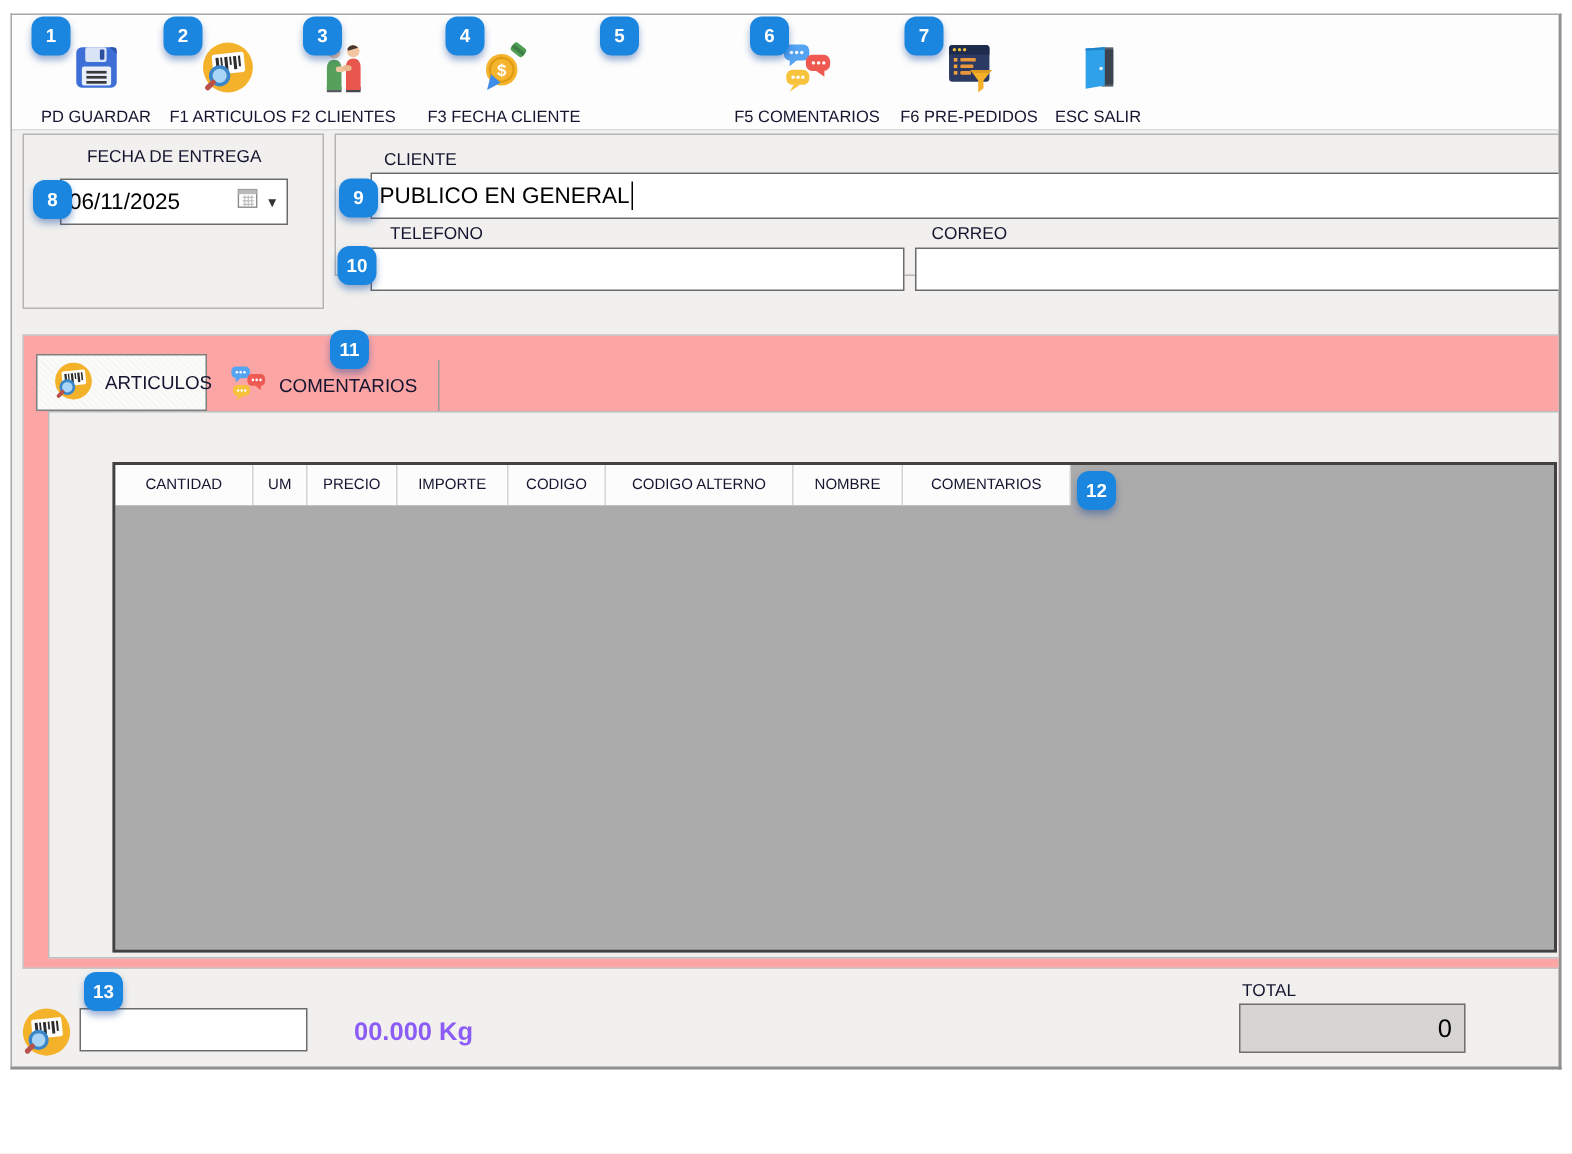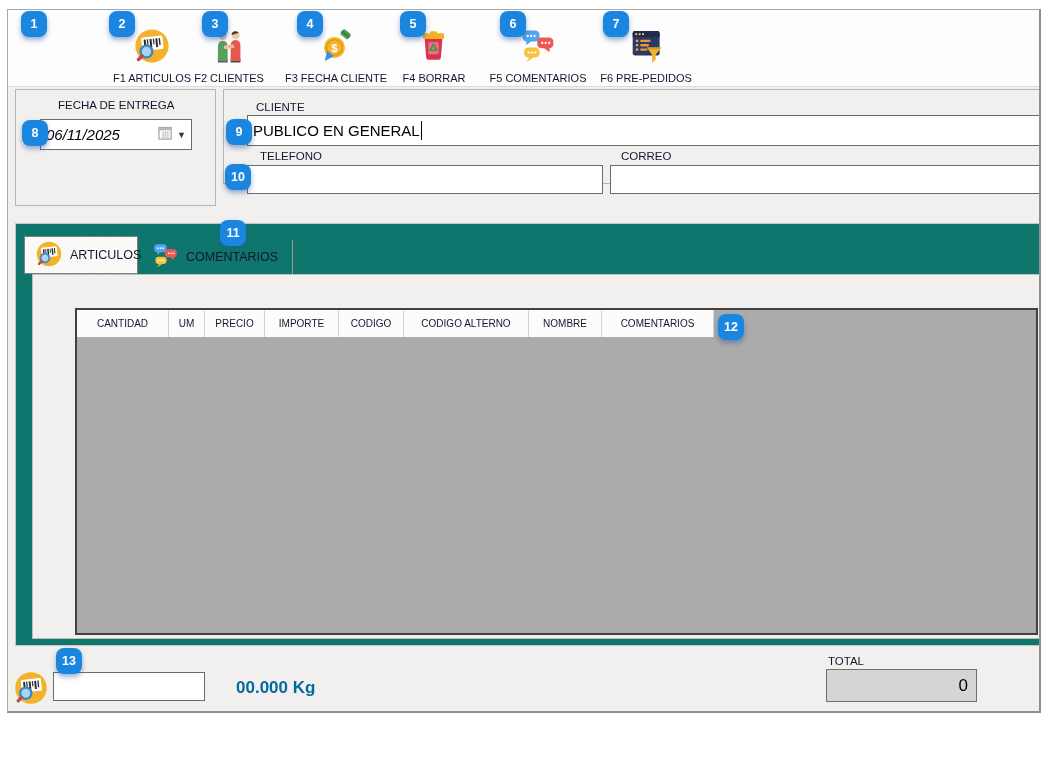--- a/index.html
+++ b/index.html
@@ -19,53 +19,68 @@
   .badge { position:absolute; width:26px; height:26px; border-radius:8px; background:#1a86e0;
            color:#fff; font-size:12.5px; font-weight:bold; display:flex; align-items:center;
            justify-content:center; box-shadow:0 3px 5px rgba(30,80,160,.45); z-index:50; }
   
   .panel { position:absolute; border:1px solid #b5b5b5; background:transparent; }
   .flabel { position:absolute; font-size:11.5px; color:#15152f; white-space:nowrap; }
   .field { position:absolute; background:#fff; border:1px solid #6b6b6b; font-size:15px;
            color:#000; display:flex; align-items:center; padding:0 5px; }
   input.field { outline:none; }
   .caret { display:inline-block; width:1px; height:19px; background:#000; margin-left:1px; }
-  .datefield { justify-content:center; gap:4px;font-style:italic; }
+  .datefield { justify-content:center; gap:4px; }
   .datefield .dtext { flex:1 1 auto; }
   .drop-arrow { font-size:9px; color:#333; }
   
-  .tabwrap { position:absolute; border:1px solid #c6c6c6; background:#0f766e; }
+  .tabwrap { position:absolute; border:1px solid #c6c6c6; background:#fca5a5; }
   .tab { position:absolute; display:flex; align-items:center; gap:7px; font-size:12.5px;
          color:#15152f; padding:0 10px; cursor:default; }
   .tab.selected { background:#fbfbfa; border:1px solid #7f7f7f;
      background-image:repeating-linear-gradient(45deg, rgba(0,0,0,0.025) 0 1px, transparent 1px 3px); }
   .tabdivider { position:absolute; width:1px; background:#9a9a9a; }
   .tabpage { position:absolute; border:1px solid #bdbdbd; background:#f1f0ee; }
   
   .grid { position:absolute; border:2px solid #414141; background:#ababab; display:flex;
           flex-direction:column; }
   .grid-header { display:flex; height:27px; flex:0 0 auto; }
   .gh-cell { background:#fcfcfc; border-right:1px solid #d4d4d4; font-size:10px; color:#15152f;
              display:flex; align-items:center; justify-content:center; white-space:nowrap;
              overflow:hidden; }
   .grid-body { flex:1 1 auto; background:#ababab; }
   
-  .weight { position:absolute; font-size:17px; font-weight:bold; color:#0369a1; }
+  .weight { position:absolute; font-size:17px; font-weight:bold; color:#8b5cf6; }
   .totalfield { position:absolute; background:#d6d5d3; border:1px solid #707070; font-size:17px;
                 color:#000; display:flex; align-items:center; justify-content:flex-end;
                 padding:0 8px; }
 </style>
 </head>
 <body>
 
 <div class="stage">
   <div class="window">
 
     <div class="toolbar">
 
+      <div class="tb-btn" style="left:56px; transform:translateX(-50%);">
+        <span>
+          <svg width="36" height="38" viewBox="0 0 48 48">
+            <rect x="6" y="6" width="36" height="36" rx="5" fill="#3d6fd6"></rect>
+            <path d="M36 6 h3 a3 3 0 0 1 3 3 v3 z" fill="#2c54ab"></path>
+            <rect x="14" y="6" width="19" height="13" rx="2" fill="#d9e5f6"></rect>
+            <rect x="27" y="8" width="4" height="9" rx="1" fill="#2c4f9e"></rect>
+            <rect x="11" y="23" width="26" height="17" rx="2" fill="#eaf0fa"></rect>
+            <rect x="15" y="27" width="18" height="2.4" fill="#3a3a3a"></rect>
+            <rect x="15" y="31.5" width="18" height="2.4" fill="#3a3a3a"></rect>
+            <rect x="15" y="36" width="18" height="2.4" fill="#3a3a3a"></rect>
+          </svg>
+        </span>
+        <span class="lbl">PD GUARDAR</span>
+      </div>
 
       <div class="tb-btn" style="left:144px; transform:translateX(-50%);">
         <span>
           <svg width="38" height="38" viewBox="0 0 48 48">
             <circle cx="24" cy="24" r="21" fill="#f3b229"></circle>
             <g transform="rotate(-6 24 21)">
               <rect x="11" y="12" width="27" height="17" rx="2" fill="#ffffff"></rect>
               <rect x="14" y="15" width="2.6" height="11" fill="#2d2d2d"></rect>
               <rect x="18" y="15" width="1.6" height="7" fill="#2d2d2d"></rect>
               <rect x="21.4" y="15" width="2.6" height="11" fill="#2d2d2d"></rect>
@@ -107,32 +122,20 @@
             </g>
             <circle cx="22" cy="26" r="14" fill="#f5b42e"></circle>
             <circle cx="22" cy="26" r="10.5" fill="none" stroke="#e09b12" stroke-width="2"></circle>
             <text x="22" y="31.5" text-anchor="middle" font-size="15" font-weight="bold" fill="#ffffff" font-family="Liberation Sans, sans-serif">$</text>
             <path d="M9 44 L12.5 30 L21 37.5 Z" fill="#3d8de8"></path>
           </svg>
         </span>
         <span class="lbl">F3 FECHA CLIENTE</span>
       </div>
 
-      <div class="tb-btn" style="left:426px; transform:translateX(-50%);">
-        <span>
-          <svg width="34" height="38" viewBox="0 0 48 48">
-            <rect x="19" y="3" width="10" height="5" rx="2" fill="#f2b31f"></rect>
-            <rect x="9" y="6" width="30" height="8" rx="2" fill="#f2b31f"></rect>
-            <path d="M11.5 14 h25 l-2.2 26.5 q-0.3 3 -3.2 3 h-14.2 q-2.9 0 -3.2 -3 z" fill="#d8344f"></path>
-            <rect x="16.5" y="18.5" width="15" height="17" rx="2.5" fill="#ee6d80"></rect>
-            <path d="M24 21.5 l5 8.5 h-10 z" fill="none" stroke="#2f9e4f" stroke-width="2.4" stroke-linejoin="round"></path>
-          </svg>
-        </span>
-        <span class="lbl">F4 BORRAR</span>
-      </div>
 
       <div class="tb-btn" style="left:530px; transform:translateX(-50%);">
         <span>
           <svg width="37" height="38" viewBox="0 0 48 48">
             <rect x="4" y="4" width="22" height="14" rx="5.5" fill="#54a4f2"></rect>
             <path d="M9 17 v6 l7-6 z" fill="#54a4f2"></path>
             <circle cx="10.5" cy="11" r="1.5" fill="#fff"></circle>
               <circle cx="15" cy="11" r="1.5" fill="#fff"></circle>
               <circle cx="19.5" cy="11" r="1.5" fill="#fff"></circle>
             <rect x="23" y="13" width="21" height="14" rx="5.5" fill="#ee5a52"></rect>
@@ -164,20 +167,32 @@
               <rect x="16.5" y="21.5" width="11" height="3" rx="1" fill="#e8973c"></rect>
             <rect x="11" y="27" width="3" height="3" fill="#f2a33c"></rect>
               <rect x="16.5" y="27" width="9" height="3" rx="1" fill="#e8973c"></rect>
             <path d="M25 26 h18 l-7 9 v6.5 l-4.5 3.5 v-10 z" fill="#f5b12a"></path>
             <path d="M25 26 h18 l-2 2.6 h-14 z" fill="#e09b25"></path>
           </svg>
         </span>
         <span class="lbl">F6 PRE-PEDIDOS</span>
       </div>
 
+      <div class="tb-btn" style="left:724px; transform:translateX(-50%);">
+        <span>
+          <svg width="34" height="38" viewBox="0 0 48 48">
+            <rect x="27" y="5" width="11" height="37" fill="#57616e"></rect>
+            <rect x="30" y="7" width="8" height="33" fill="#3a434e"></rect>
+            <path d="M12 6 L30 5 V41 L12 44 Z" fill="#2ea1e8"></path>
+            <path d="M12 6 L30 5 l0 2 L12 8.2 Z" fill="#1f83c9"></path>
+            <circle cx="26.5" cy="25" r="1.7" fill="#eaf4fb"></circle>
+          </svg>
+        </span>
+        <span class="lbl">ESC SALIR</span>
+      </div>
     </div>
 
     <div class="panel" style="left:7px; top:79px; width:201px; height:117px;">
       <span class="flabel" style="position:absolute; left:42px; top:9px;">FECHA DE ENTREGA</span>
       <div class="field datefield" style="left:24px; top:29px; width:152px; height:31px;">
         <span class="dtext">06/11/2025</span>
         <span>
           <svg width="15" height="15" viewBox="0 0 16 16">
             <rect x="1" y="1.5" width="13" height="12.5" fill="#fff" stroke="#8a8a8a"></rect>
             <rect x="1" y="1.5" width="13" height="3.2" fill="#b9b9b9"></rect>

